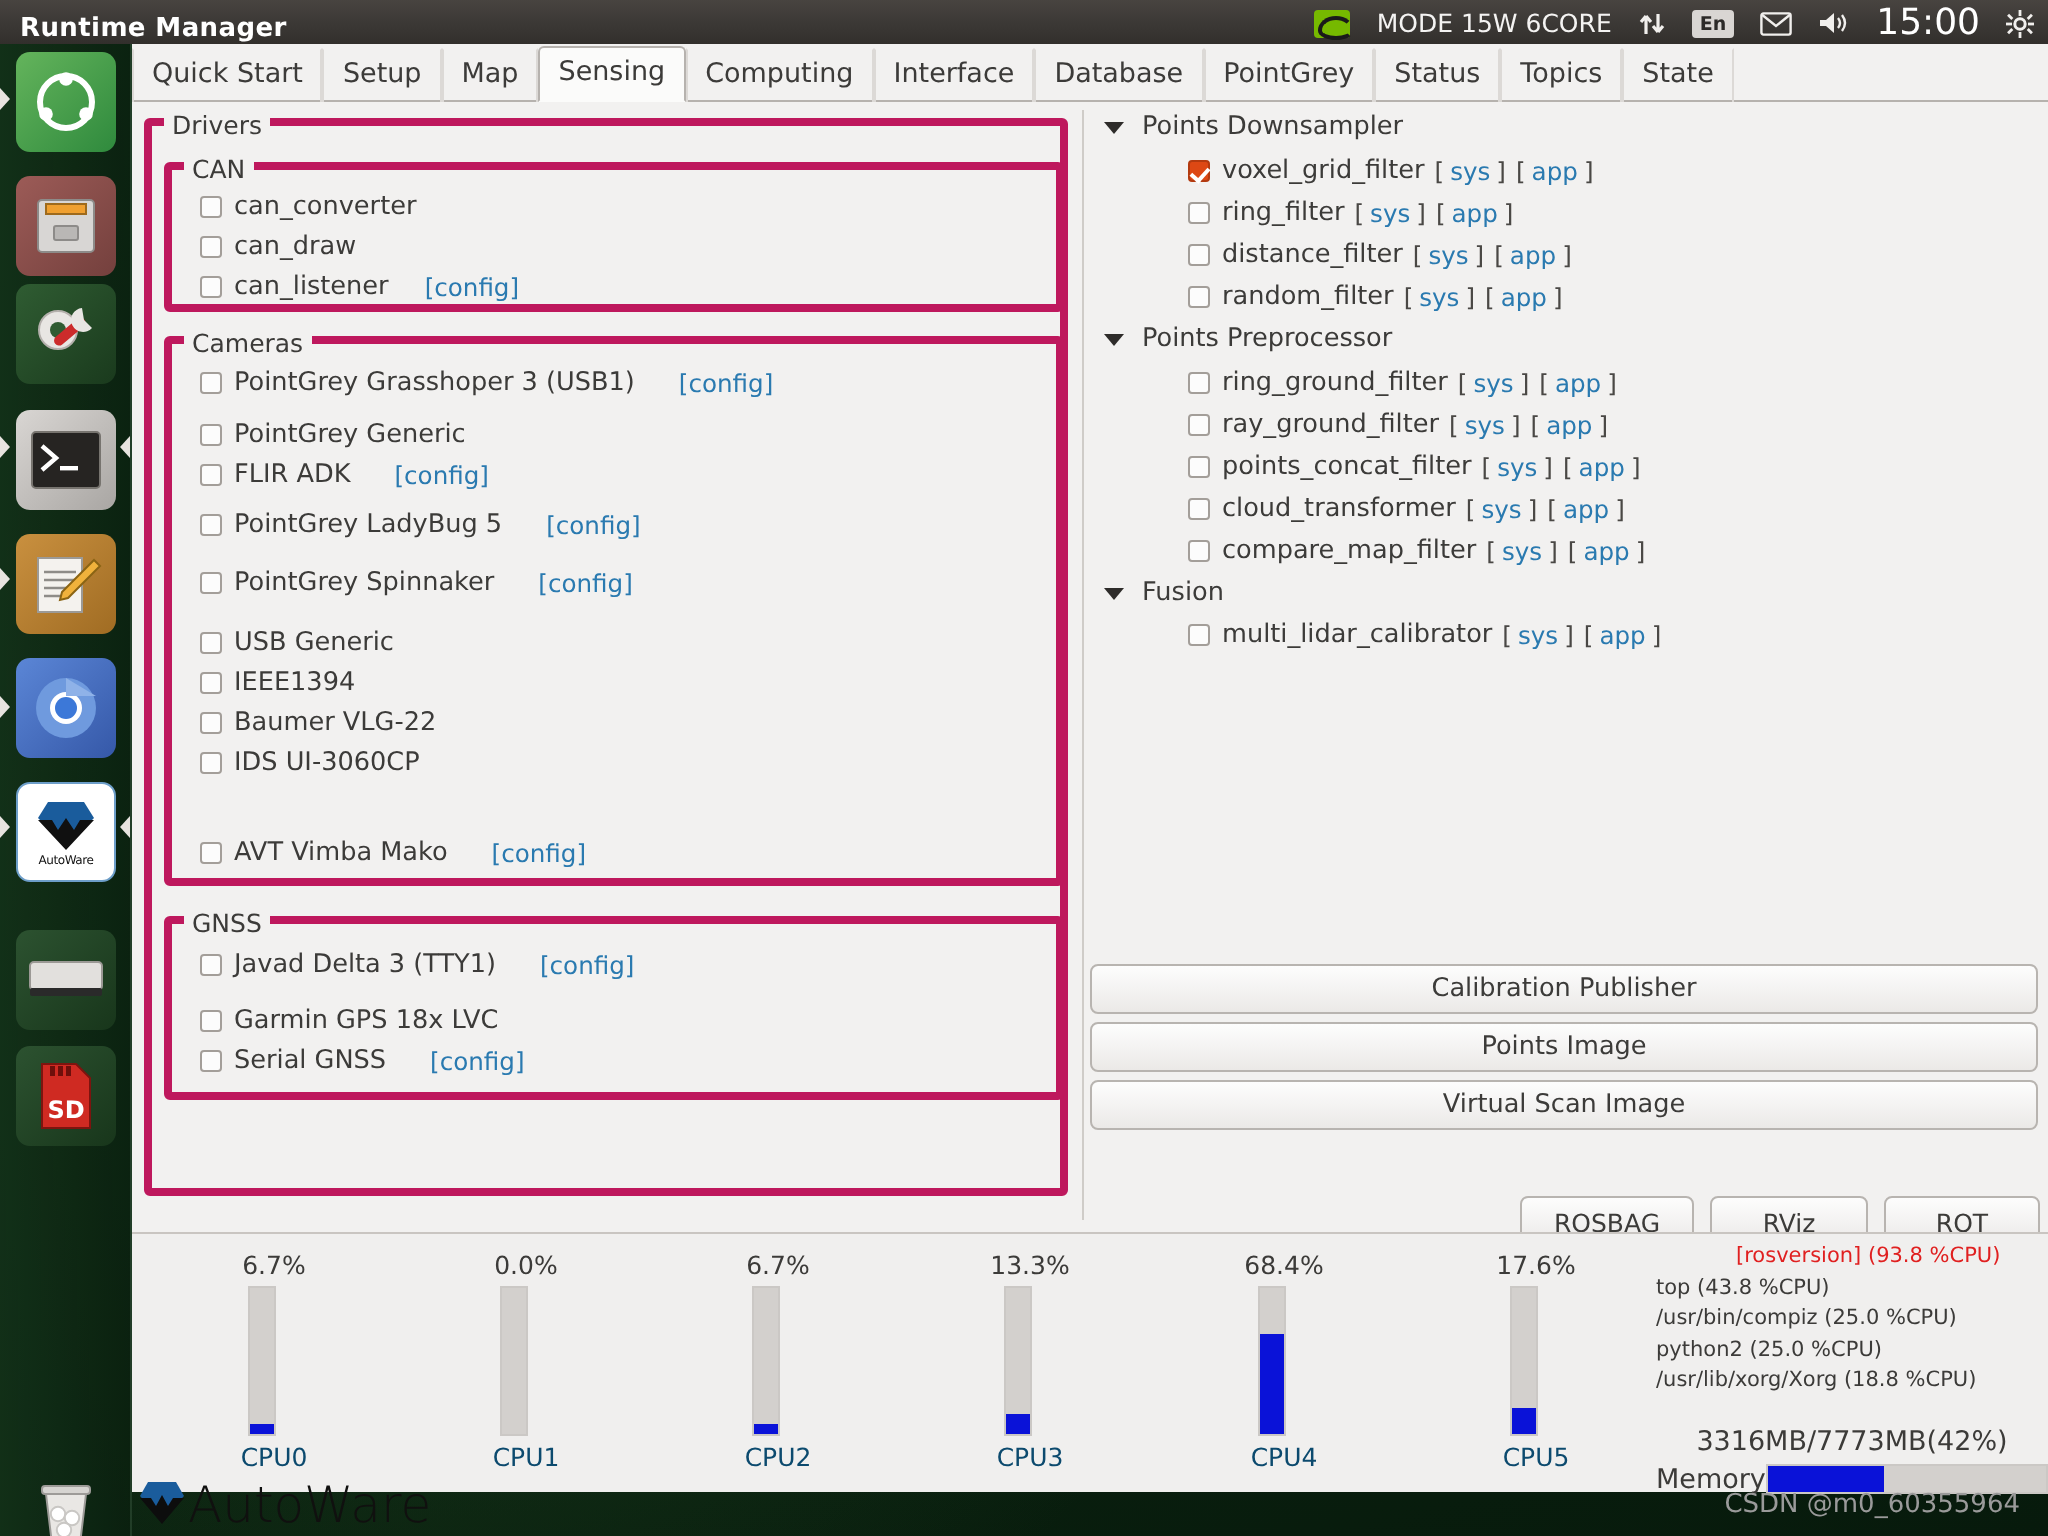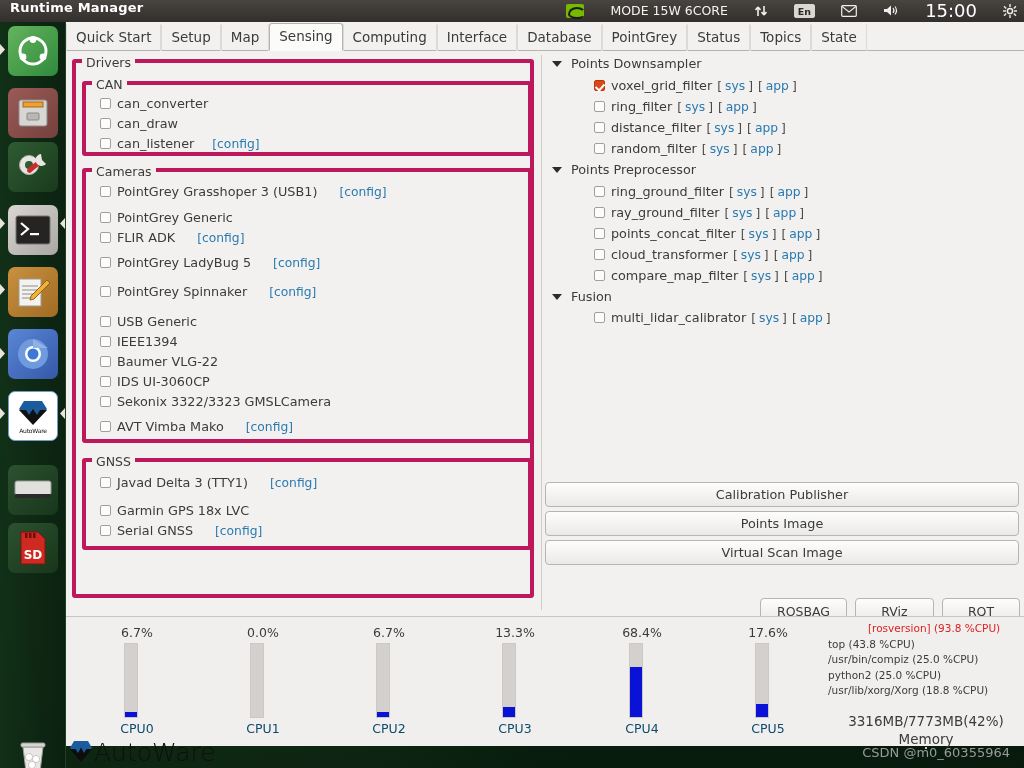--- a/index.html
+++ b/index.html
@@ -16,25 +16,25 @@
     position: absolute; inset: 0;
     background:
       radial-gradient(circle at 22% 62%, rgba(60,120,60,0.28) 0%, rgba(0,0,0,0) 45%),
       linear-gradient(165deg, #123018 0%, #0d2712 40%, #071a0c 100%);
   }
 
   
   .top-panel {
     position: absolute; left:0; top:0; width:1024px; height:22px;
     background: linear-gradient(to bottom, #484440 0%, #3c3936 50%, #322f2c 100%);
-    color:#f2f1f0; display:flex; align-items:flex-start;
+    color:#f2f1f0; display:flex; align-items:flex-end;
     font-size:12.5px;
   }
   .top-title { font-weight: bold; margin-left: 10px; letter-spacing:.2px; color:#ffffff; font-size:13px;}
-  .top-right { margin-left:auto; display:flex; align-items:center; gap:26px; padding-right:7px; }
+  .top-right { margin-left:auto; display:flex; align-items:center; gap:13px; padding-right:7px; }
   .top-right .ti { display:flex; align-items:center; line-height:1; }
   .nvlogo { width:18px; height:14px; background:#76b900; border-radius:2px; position:relative; display:inline-block;}
   .nvlogo::before{content:""; position:absolute; left:2px; top:3px; width:14px; height:8px;
     border:2px solid #1a1a1a; border-radius:50% 50% 50% 50%/ 60% 60% 40% 40%; border-right-color:transparent;}
   .modetext { font-size:12.5px; color:#f4f3f2; }
   .en-box { border:1px solid #d8d5d2; background:#d9d6d3; color:#2c2a28; font-size:9.5px;
     padding:1px 3px 0 3px; border-radius:2px; font-weight:bold; line-height:11px;}
   .clock { font-size:18px; color:#ffffff; }
 
   
@@ -98,21 +98,21 @@
   .cpu-pct { position:absolute; top:0; width:80px; text-align:center; font-size:12.5px; color:#3c3b39; left:-34px;}
   .cpu-bar { position:absolute; top:18px; left:-7px; width:14px; height:75px;
              background:#d3d0cd; border:1px solid #cbc8c5; }
   .cpu-fill { position:absolute; left:0; bottom:0; width:100%; background:#0a12d8; }
   .cpu-lbl { position:absolute; top:96px; width:80px; text-align:center; font-size:12.5px; color:#0c4a6e; left:-34px;}
 
   .proclist { position:absolute; left:762px; top:4px; width:196px; font-size:10.5px; color:#3c3b39; }
   .proclist div { line-height:15.5px; white-space:nowrap; }
   .proclist .top-proc { color:#e02020;margin-left:40px; }
   .memline { position:absolute; left:762px; top:96px; width:196px; font-size:13.5px; color:#3c3b39; text-align:center;}
-  .memrow { position:absolute; left:762px; top:114px; width:196px; height:17px; display:flex; align-items:center;flex-direction:column; }
+  .memrow { position:absolute; left:762px; top:114px; width:196px; height:17px; display:flex; align-items:center; }
   .memrow .mlbl { font-size:13.5px; color:#3c3b39; }
   .membar { flex:1; height:15px; background:#d3d0cd; border:1px solid #cbc8c5; position:relative; }
   .memfill { position:absolute; left:0; top:0; bottom:0; background:#0a12d8; }
 
   
   .awbar { position:absolute; left:66px; top:736px; width:958px; height:32px; }
   .awtext { position:absolute; left:28px; top:2px; font-size:25px; color:#10100f; letter-spacing:0px;
             font-family:"DejaVu Sans", sans-serif; font-weight:300;}
   .watermark { position:absolute; right:14px; top:9px; font-size:13px; color:#9a9a9a; }
 </style>
@@ -370,24 +370,20 @@
             <span>IEEE1394</span>
           </div>
           <div class="cbrow" style="left:14px; top:182px;">
             <span class="cbox"></span>
             <span>Baumer VLG-22</span>
           </div>
           <div class="cbrow" style="left:14px; top:202px;">
             <span class="cbox"></span>
             <span>IDS UI-3060CP</span>
           </div>
-          <div class="cbrow" style="left:14px; top:222px;">
-            <span class="cbox"></span>
-            <span>Sekonix 3322/3323 GMSLCamera</span>
-          </div>
           <div class="cbrow" style="left:14px; top:247px;">
             <span class="cbox"></span>
             <span>AVT Vimba Mako</span>
             <span class="cfg" style="margin-left:22px;">[config]</span>
           </div>
         </div>
 
         <div class="group" style="left:6px; top:395px; width:450px; height:92px;">
           <div class="gtitle">GNSS</div>
           <div class="cbrow" style="left:14px; top:13px;">

